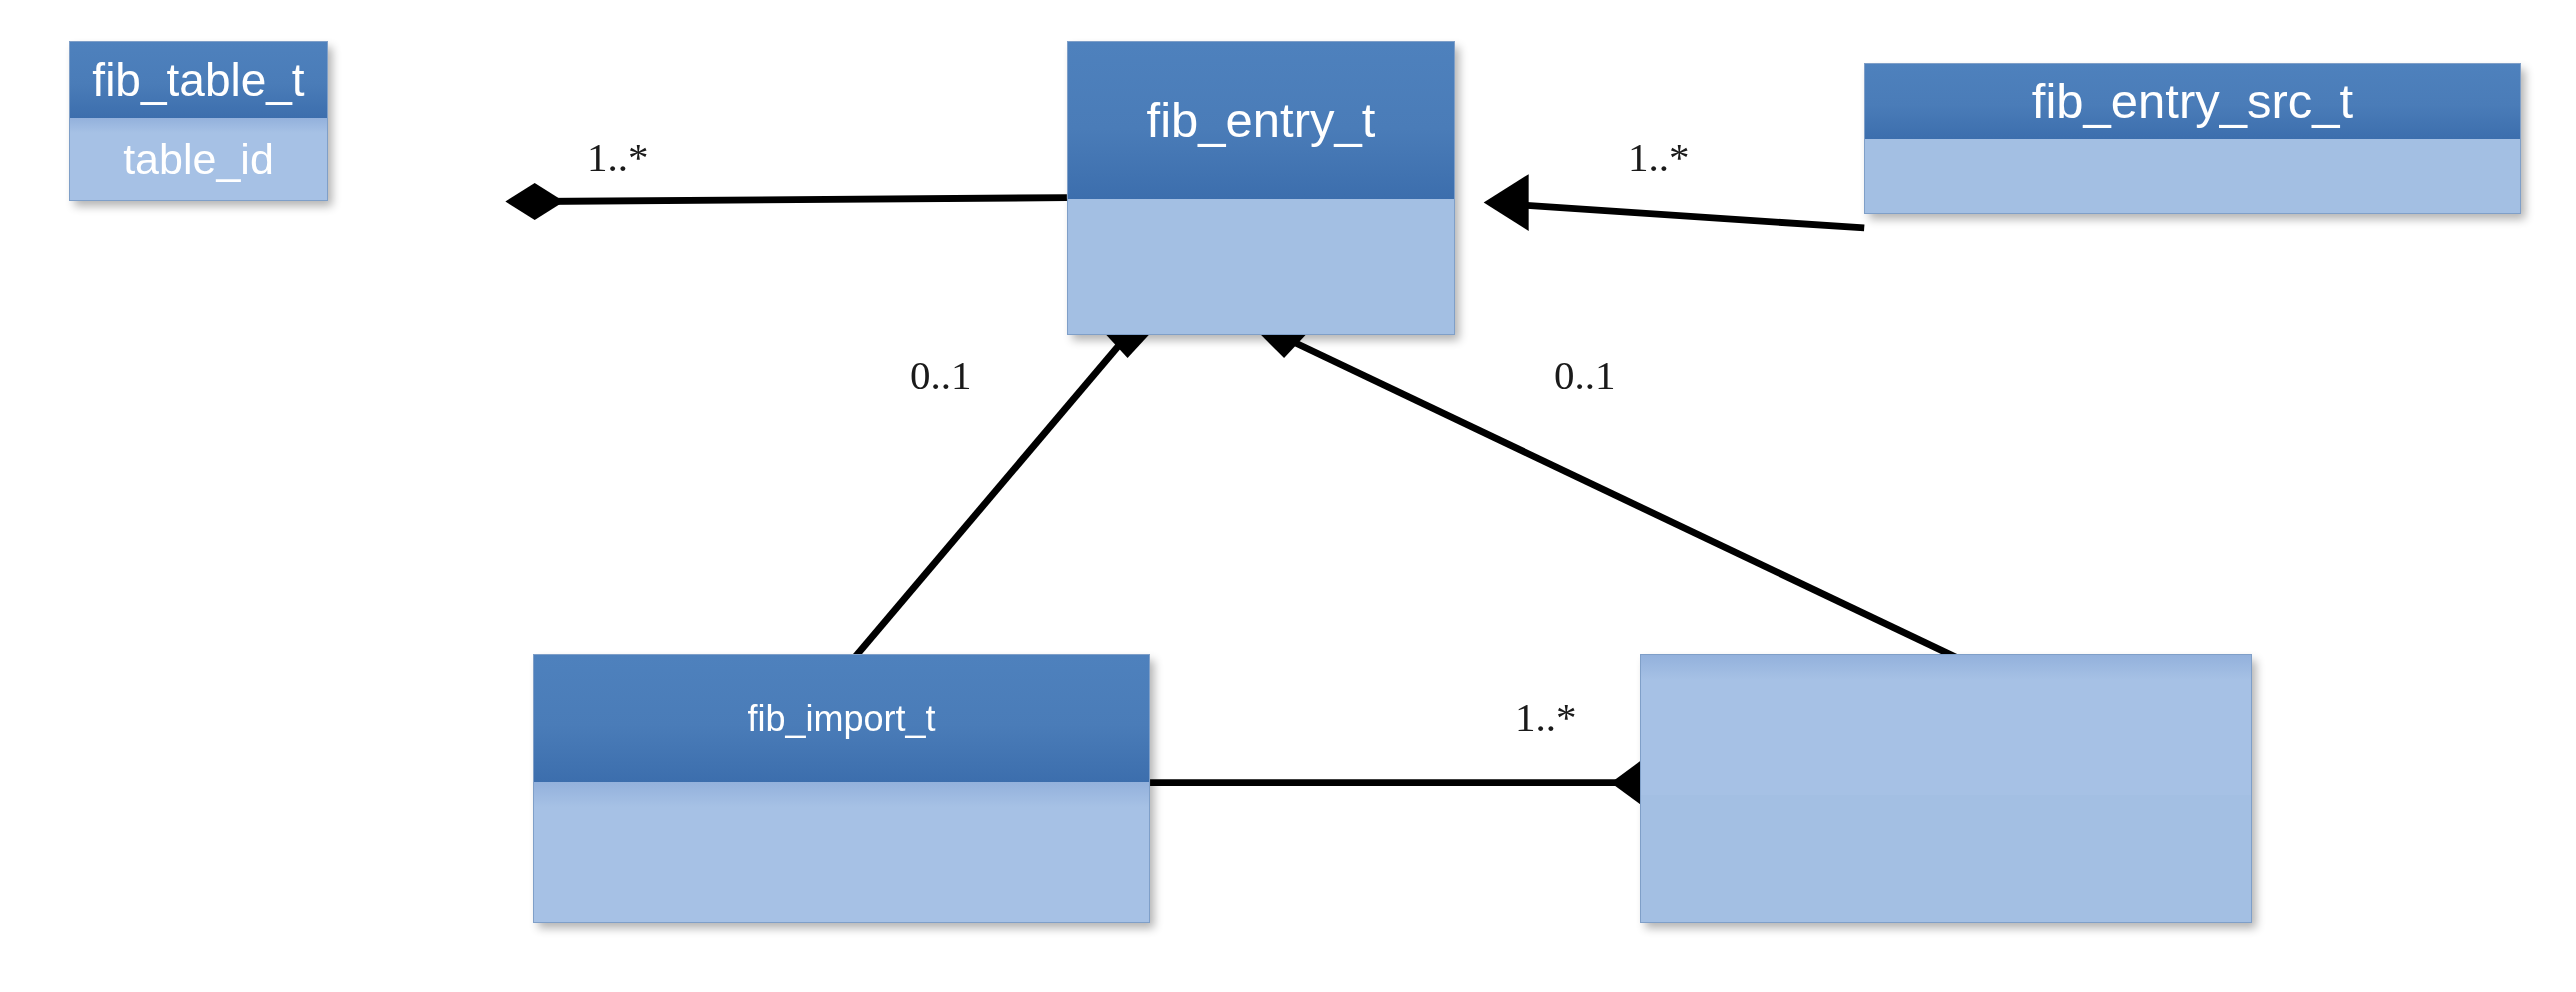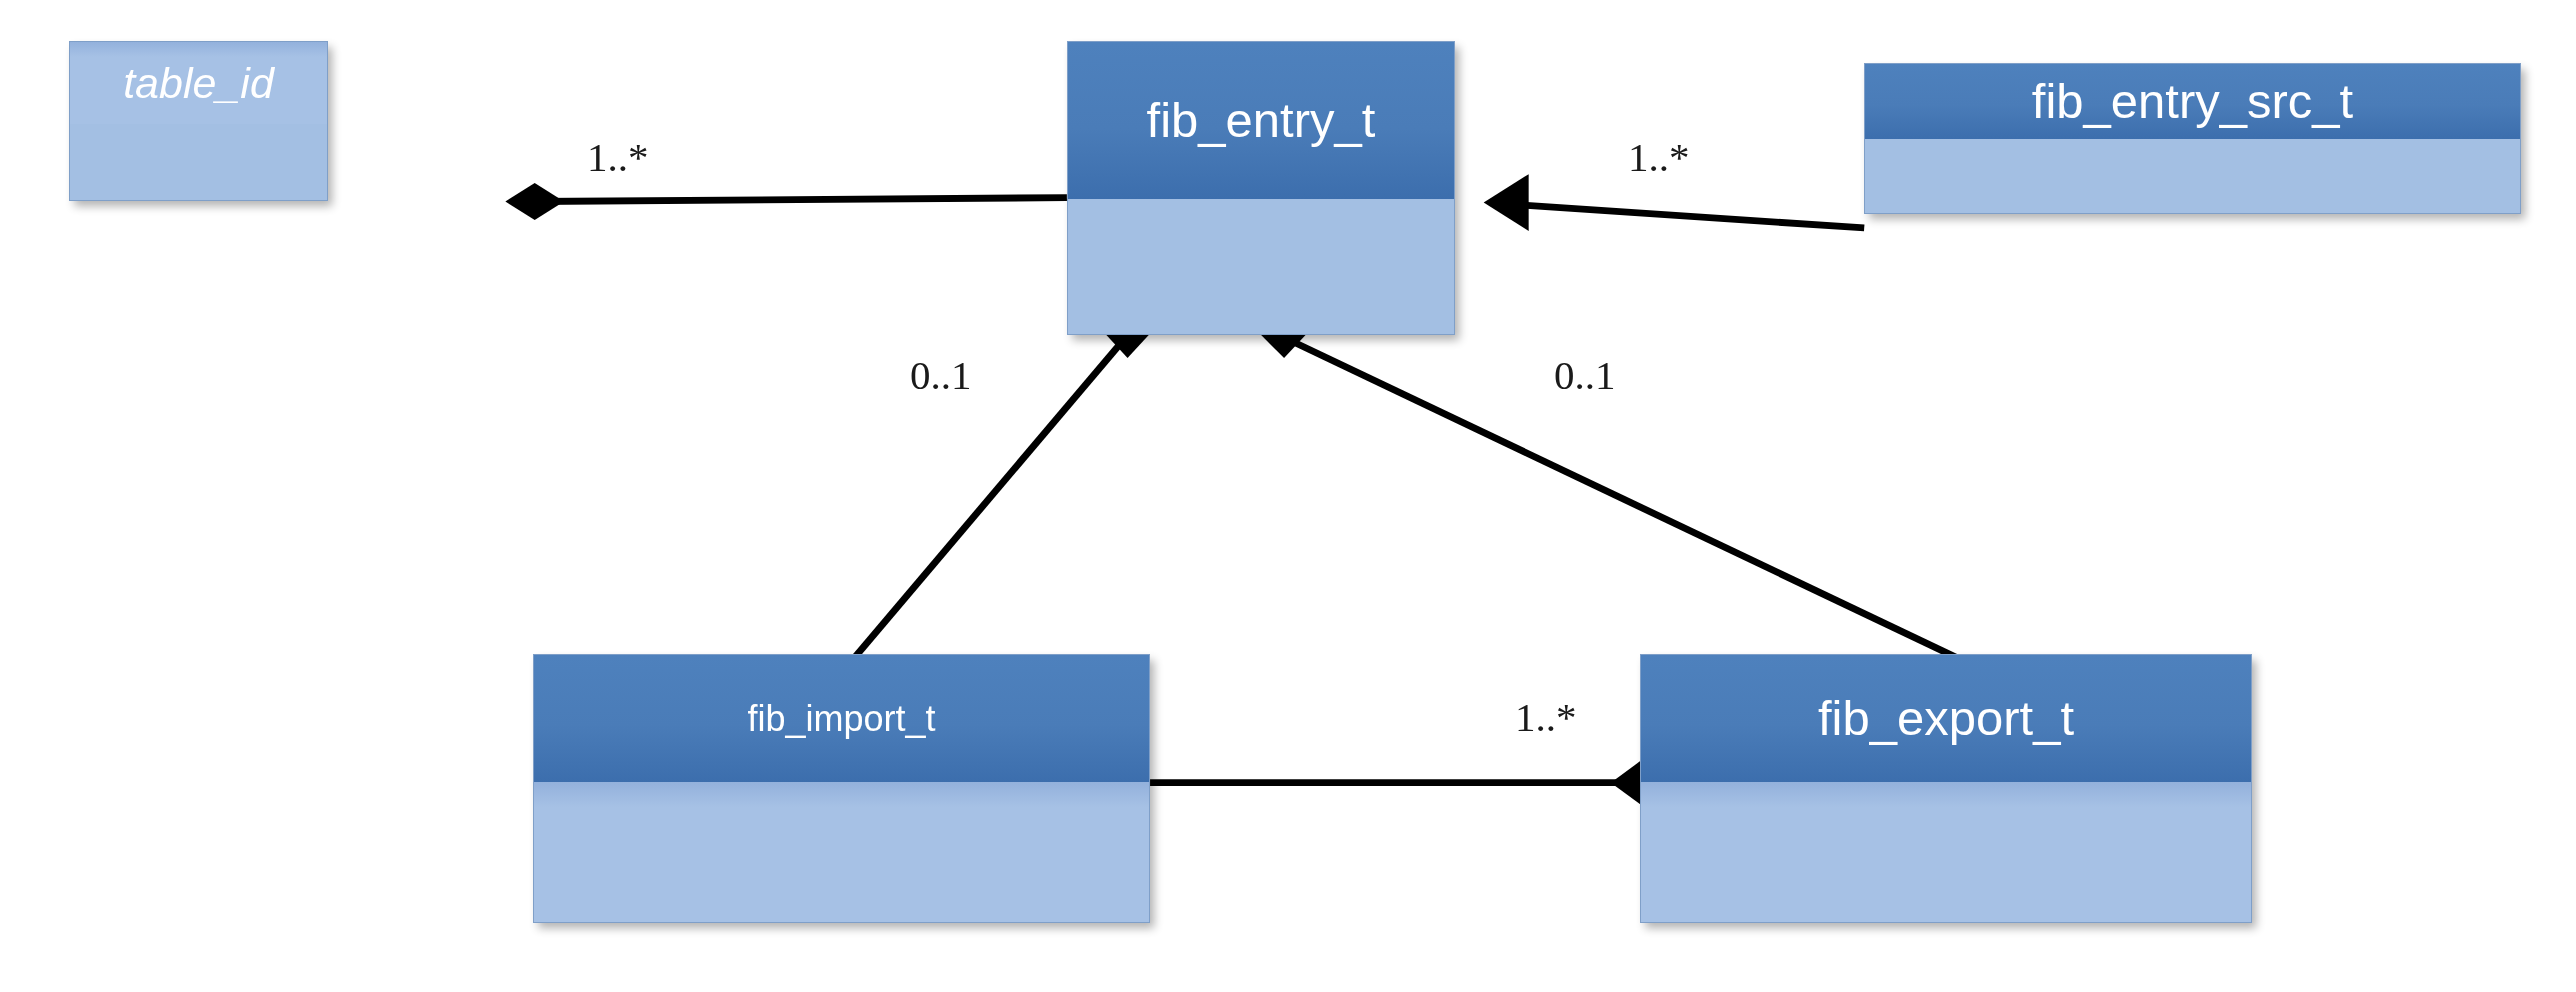--- a/index.html
+++ b/index.html
@@ -49,21 +49,20 @@
     box-sizing: border-box;
     width: 100%;
     background: linear-gradient(to bottom, #93b1dc 0%, #a6c1e5 18%, #a6c1e5 100%);
     color: #ffffff;
     display: flex;
     align-items: center;
     justify-content: center;
     text-align: right;
     line-height: 1.0;
     white-space: nowrap;
-    font-style: italic;
   }
   .mult-label {
     position: absolute;
     color: #1a1a1a;
     font-family: "Liberation Serif", serif;
     white-space: nowrap;
     line-height: 1;
   }
 </style>
 </head>
@@ -98,20 +97,23 @@
     </g>
 
     
     <g>
       <line x1="1175" y1="800" x2="1676" y2="800" stroke="#000000" stroke-width="7"></line>
       <polygon points="1676,778 1706,800 1676,822 1646,800" fill="#000000"></polygon>
     </g>
   </svg>
 
   <div class="uml-class" style="left:69px; top:41px; width:259px; height:160px;">
+    <div class="uml-header" style="height:76px; font-size:46px;">
+      <span>fib_table_t</span>
+    </div>
     <div class="uml-body" style="height:82px; font-size:43px;">
       <span>table_id</span>
     </div>
   </div>
 
   <div class="uml-class" style="left:1067px; top:41px; width:388px; height:294px;">
     <div class="uml-header" style="height:157px; font-size:49px;">
       <span>fib_entry_t</span>
     </div>
   </div>
@@ -125,23 +127,20 @@
   <div class="uml-class" style="left:533px; top:654px; width:617px; height:269px;">
     <div class="uml-header" style="height:127px; font-size:36px;">
       <span>fib_import_t</span>
     </div>
     <div class="uml-body" style="height:140px; font-size:45px;">
       <span></span>
     </div>
   </div>
 
   <div class="uml-class" style="left:1640px; top:654px; width:612px; height:269px;">
-    <div class="uml-header" style="height:127px; font-size:49px;">
-      <span>fib_export_t</span>
-    </div>
     <div class="uml-body" style="height:140px; font-size:45px;">
       <span></span>
     </div>
   </div>
 
   <div class="mult-label" style="left:587px; top:137px; font-size:41px;">1..*</div>
 
   <div class="mult-label" style="left:1628px; top:137px; font-size:41px;">1..*</div>
 
   <div class="mult-label" style="left:910px; top:355px; font-size:41px;">0..1</div>

